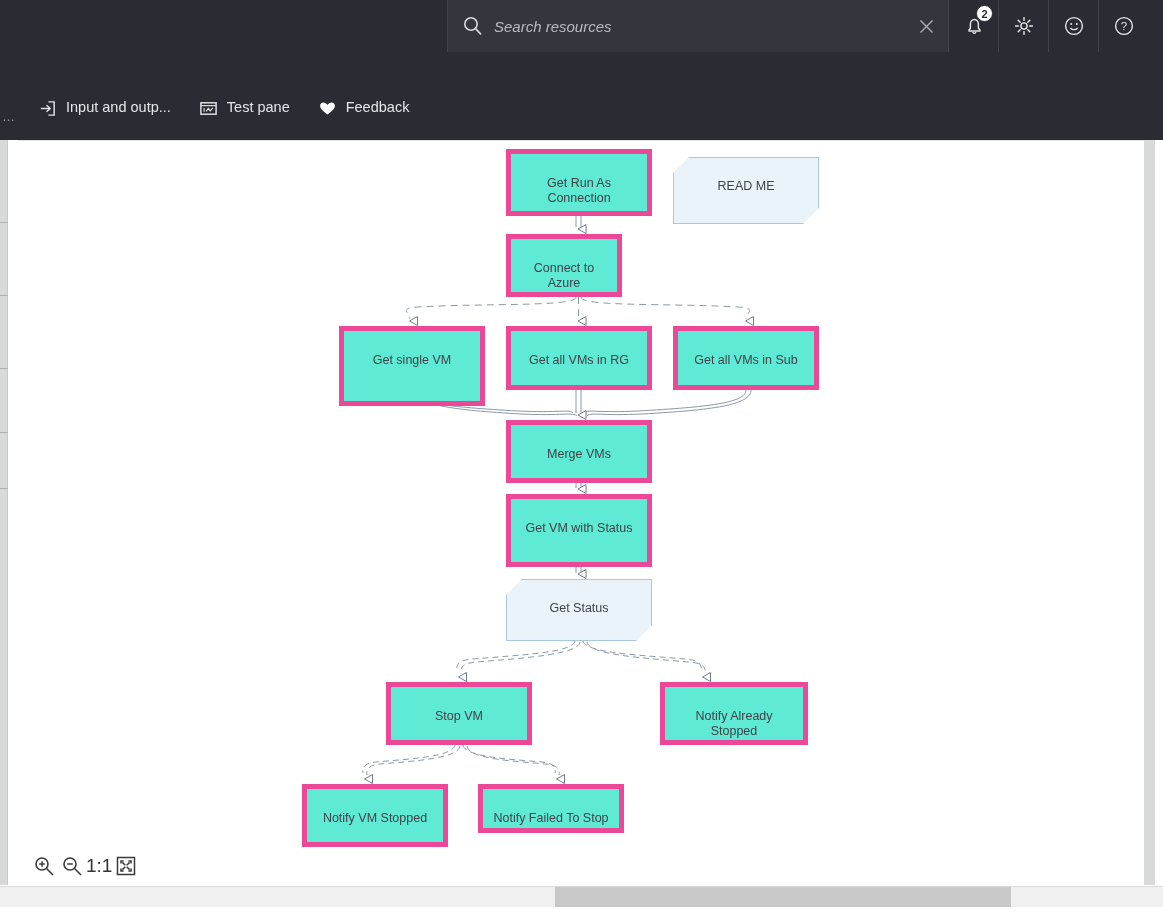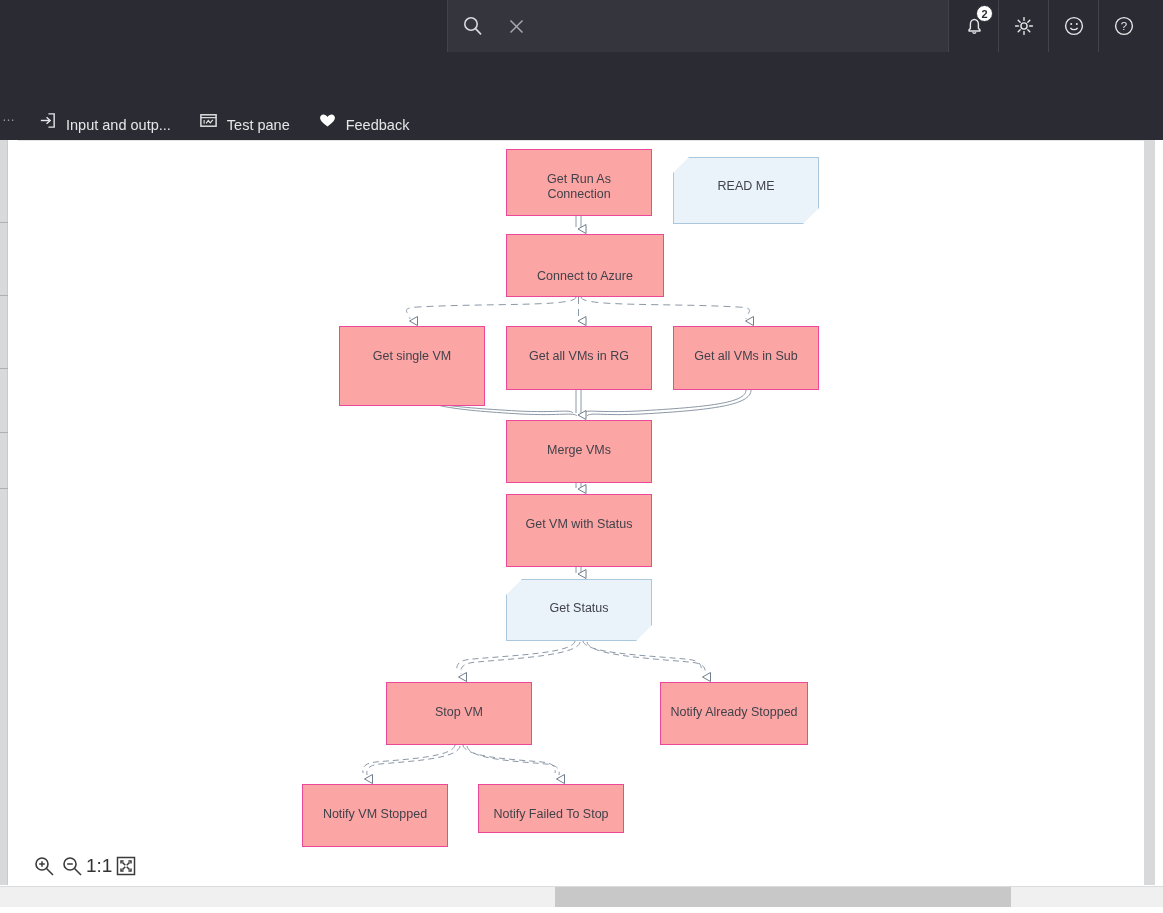--- a/index.html
+++ b/index.html
@@ -78,21 +78,21 @@
   }
   .tb-items {
     position: absolute; bottom: 6px; left: 0;
     display: flex; align-items: center; height: 36px;
   }
   .tb-ellipsis {
     color: #9a9aa3; font-size: 13px; letter-spacing: 1px;
     padding: 0 4px 0 2px; margin-right: 4px; cursor: pointer;
   }
   .tb-item {
-    display: flex; align-items: flex-end; gap: 9px;
+    display: flex; align-items: flex-start; gap: 9px;
     padding: 0 14px; height: 34px; cursor: pointer;
     color: #e6e6e9; font-size: 14.5px; white-space: nowrap;
   }
 
   
   .left-strip {
     position: absolute; top: 140px; left: 0;
     width: 8px; height: 745px;
     background: #d7d9db;
     border-right: 1px solid #c8cacc;
@@ -122,22 +122,22 @@
   }
   .far-right {
     position: absolute; top: 140px; left: 1155px;
     width: 8px; height: 745px;
     background: #ffffff;
   }
 
   
   .node {
     position: absolute;
-    background: #fca5a5;
-    border: 1px solid #ec4899;
+    background: #5eead4;
+    border: 5px solid #ec4899;
     color: #41424a;
     font-size: 12.5px;
     display: flex; justify-content: center;
     cursor: pointer;
   }
   .node .node-label {
     margin-top: 22px;
     padding: 0 8px;
     text-align: center;
     line-height: 1.2;
@@ -200,20 +200,21 @@
 <div class="header">
 
 
   <div class="search-wrap">
     <span class="search-icon">
       <svg width="22" height="22" viewBox="0 0 22 22">
         <circle cx="9" cy="9" r="6.2" fill="none" stroke="#d8d8dd" stroke-width="1.6"></circle>
         <line x1="13.6" y1="13.6" x2="19" y2="19.4" stroke="#d8d8dd" stroke-width="1.6"></line>
       </svg>
     </span>
+    <input class="search-input" type="text" placeholder="Search resources" style="">
     <span class="search-clear">
       <svg width="15" height="15" viewBox="0 0 15 15">
         <line x1="1.5" y1="1.5" x2="13.5" y2="13.5" stroke="#a9a9b2" stroke-width="1.5"></line>
         <line x1="13.5" y1="1.5" x2="1.5" y2="13.5" stroke="#a9a9b2" stroke-width="1.5"></line>
       </svg>
     </span>
   </div>
 
   <div class="hdr-icons">
 
@@ -365,21 +366,21 @@
   </svg>
 
   <div id="nodes-host">
       <div class="node" style="left: 488px; top: 8px; width: 146px; height: 67px;">
         <div class="node-label">Get Run As Connection</div>
       </div>
       <div class="node note" style="left: 655px; top: 16px; width: 146px; height: 67px;">
         <div class="note-shape"></div>
         <div class="node-label">READ ME</div>
       </div>
-      <div class="node" style="left: 488px; top: 93px; width: 158px; height: 63px; align-items: center;">
+      <div class="node" style="left: 488px; top: 93px; width: 116px; height: 63px;">
         <div class="node-label">Connect to Azure</div>
       </div>
       <div class="node" style="left: 321px; top: 185px; width: 146px; height: 80px;">
         <div class="node-label">Get single VM</div>
       </div>
       <div class="node" style="left: 488px; top: 185px; width: 146px; height: 64px;">
         <div class="node-label">Get all VMs in RG</div>
       </div>
       <div class="node" style="left: 655px; top: 185px; width: 146px; height: 64px;">
         <div class="node-label">Get all VMs in Sub</div>

